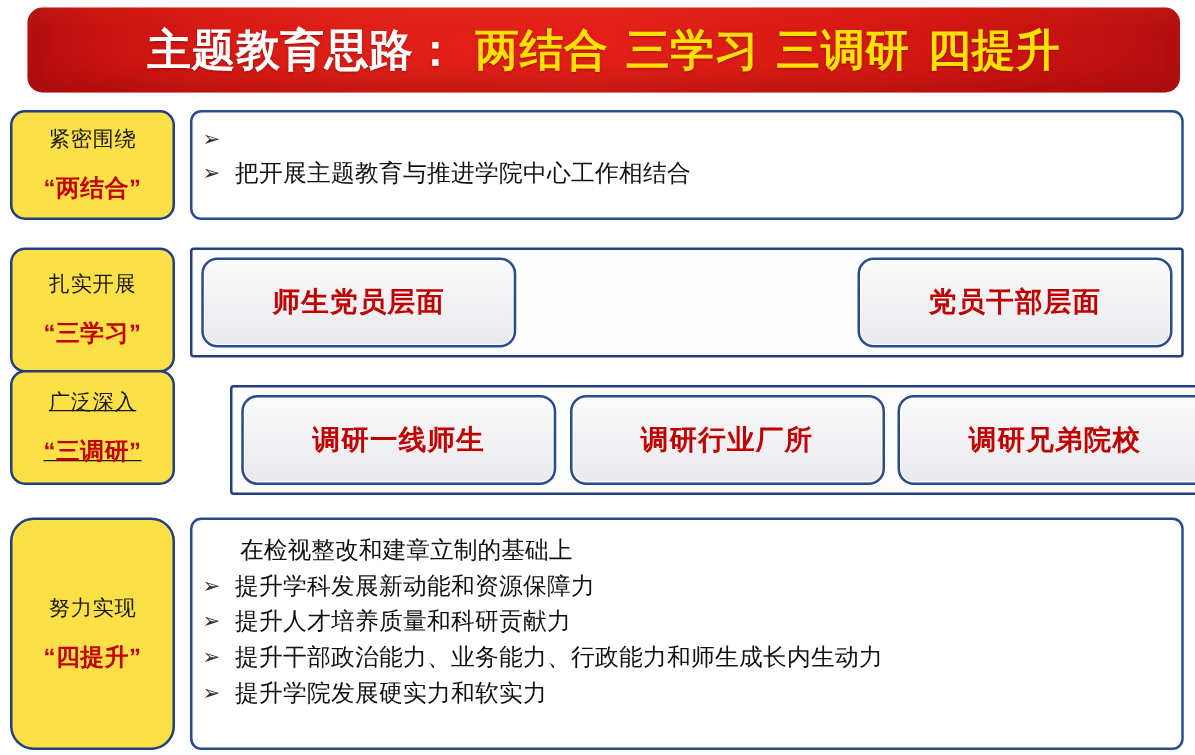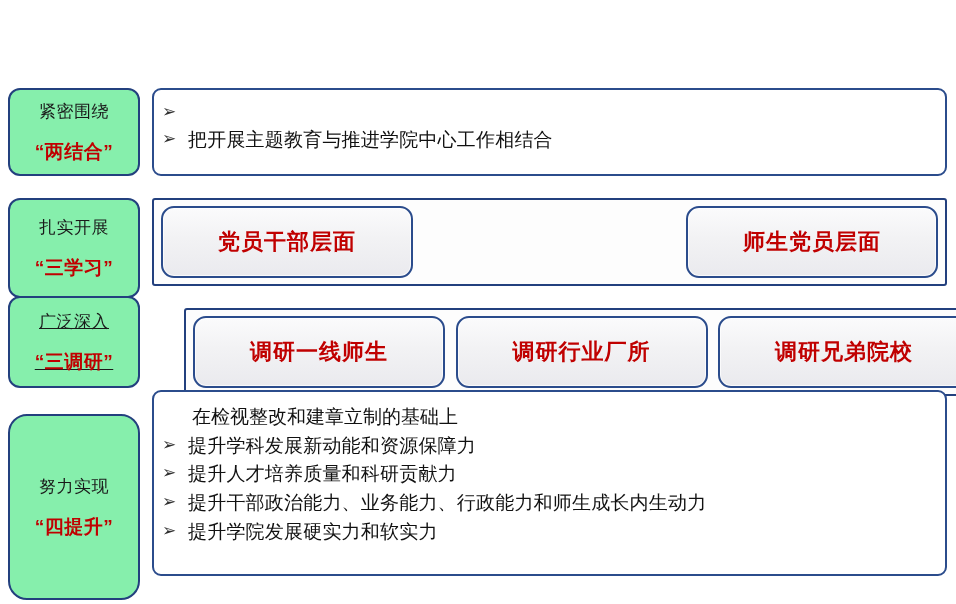--- a/index.html
+++ b/index.html
@@ -58,21 +58,21 @@
   .banner-gap { display: inline-block; width: 14px; }
 
   
   .label-box {
     position: absolute;
     left: 8px;
     width: 132px;
     box-sizing: border-box;
     border: 2px solid #23407e;
     border-radius: 12px;
-    background: #86efac;
+    background: #fde047;
     display: flex;
     flex-direction: column;
     align-items: center;
     justify-content: center;
     text-align: center;
     line-height: 1.25;
   }
   .label-top {
     font-size: 17px;
     color: #1a1a1a;
@@ -160,20 +160,25 @@
     font-weight: bold;
     color: #c00000;
     letter-spacing: 1px;
   }
 </style>
 </head>
 <body>
 
 <div class="page">
 
+  <div class="banner">
+    <div class="banner-text">
+      <span class="banner-white">主题教育思路：</span><span class="banner-gap"></span><span class="banner-yellow">两结合</span><span class="banner-gap"></span><span class="banner-yellow">三学习</span><span class="banner-gap"></span><span class="banner-yellow">三调研</span><span class="banner-gap"></span><span class="banner-yellow">四提升</span>
+    </div>
+  </div>
 
   <div class="label-box" style="top:88px; height:88px;">
     <div class="label-top">紧密围绕</div>
     <div class="label-key">“两结合”</div>
   </div>
   <div class="content-box" style="top:88px; height:88px;">
     <div class="bullet-list">
       <div class="bullet-item">
         <span class="bullet-marker">➢</span>
       </div>
@@ -184,24 +189,24 @@
     </div>
   </div>
 
   <div class="label-box" style="top:198px; height:100px;">
     <div class="label-top">扎实开展</div>
     <div class="label-key">“三学习”</div>
   </div>
   <div class="content-box plain-edge" style="top:198px; height:88px;">
     <div class="card-strip">
       <div class="card">
+        <span class="card-label">师生党员层面</span>
+      </div>
+      <div class="card">
         <span class="card-label">党员干部层面</span>
-      </div>
-      <div class="card">
-        <span class="card-label">师生党员层面</span>
       </div>
     </div>
   </div>
 
   <div class="label-box" style="top:296px; height:92px;text-decoration:underline;">
     <div class="label-top">广泛深入</div>
     <div class="label-key">“三调研”</div>
   </div>
   <div class="content-box plain-edge" style="top:308px; height:88px;margin-left:32px;">
     <div class="card-strip">
@@ -214,21 +219,21 @@
       <div class="card">
         <span class="card-label">调研兄弟院校</span>
       </div>
     </div>
   </div>
 
   <div class="label-box" style="top:414px; height:186px;border-radius:19px;">
     <div class="label-top">努力实现</div>
     <div class="label-key">“四提升”</div>
   </div>
-  <div class="content-box" style="top:390px; height:186px;">
+  <div class="content-box" style="top:414px; height:186px;">
     <div class="bullet-list">
       <div class="intro-line">在检视整改和建章立制的基础上</div>
       <div class="bullet-item">
         <span class="bullet-marker">➢</span>
         <span class="bullet-text">提升学科发展新动能和资源保障力</span>
       </div>
       <div class="bullet-item">
         <span class="bullet-marker">➢</span>
         <span class="bullet-text">提升人才培养质量和科研贡献力</span>
       </div>

